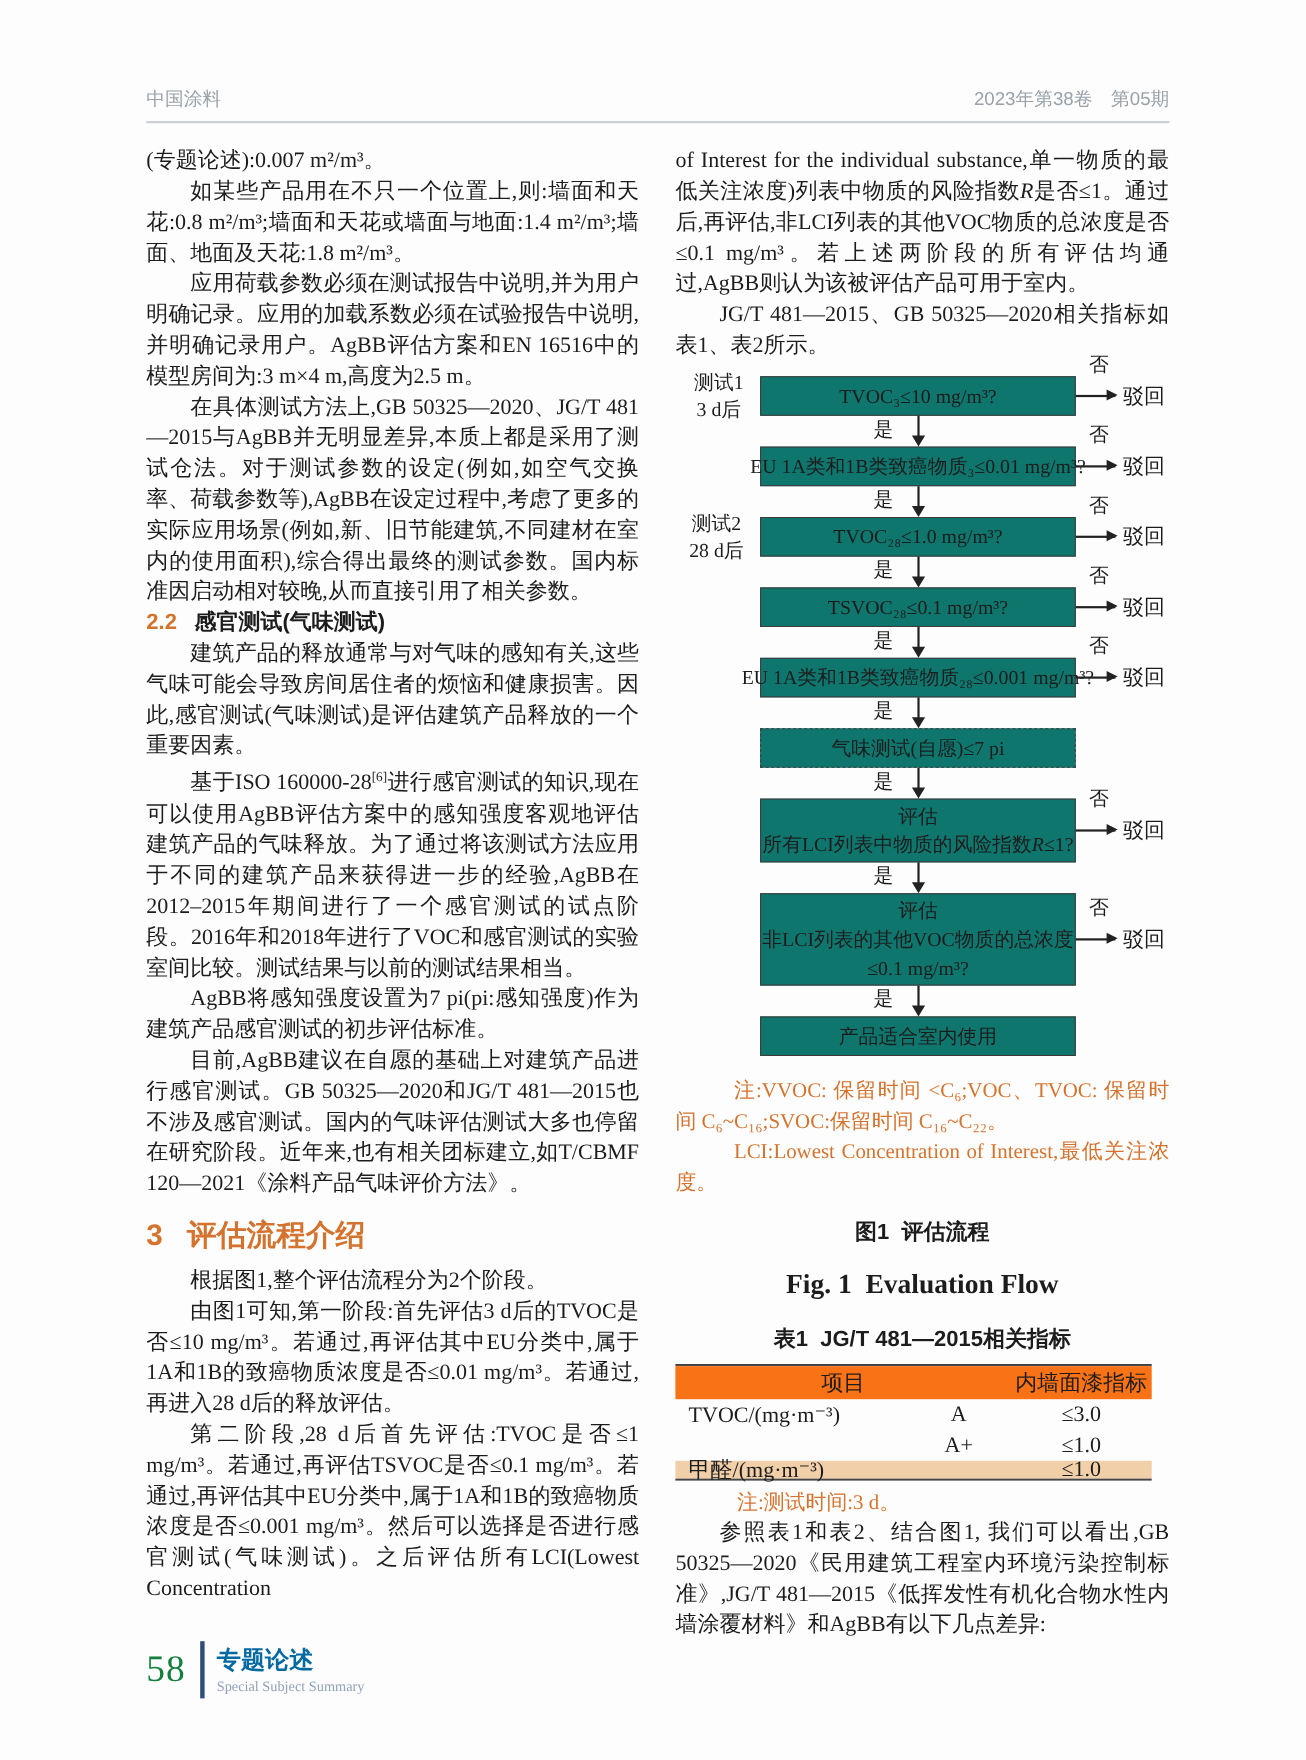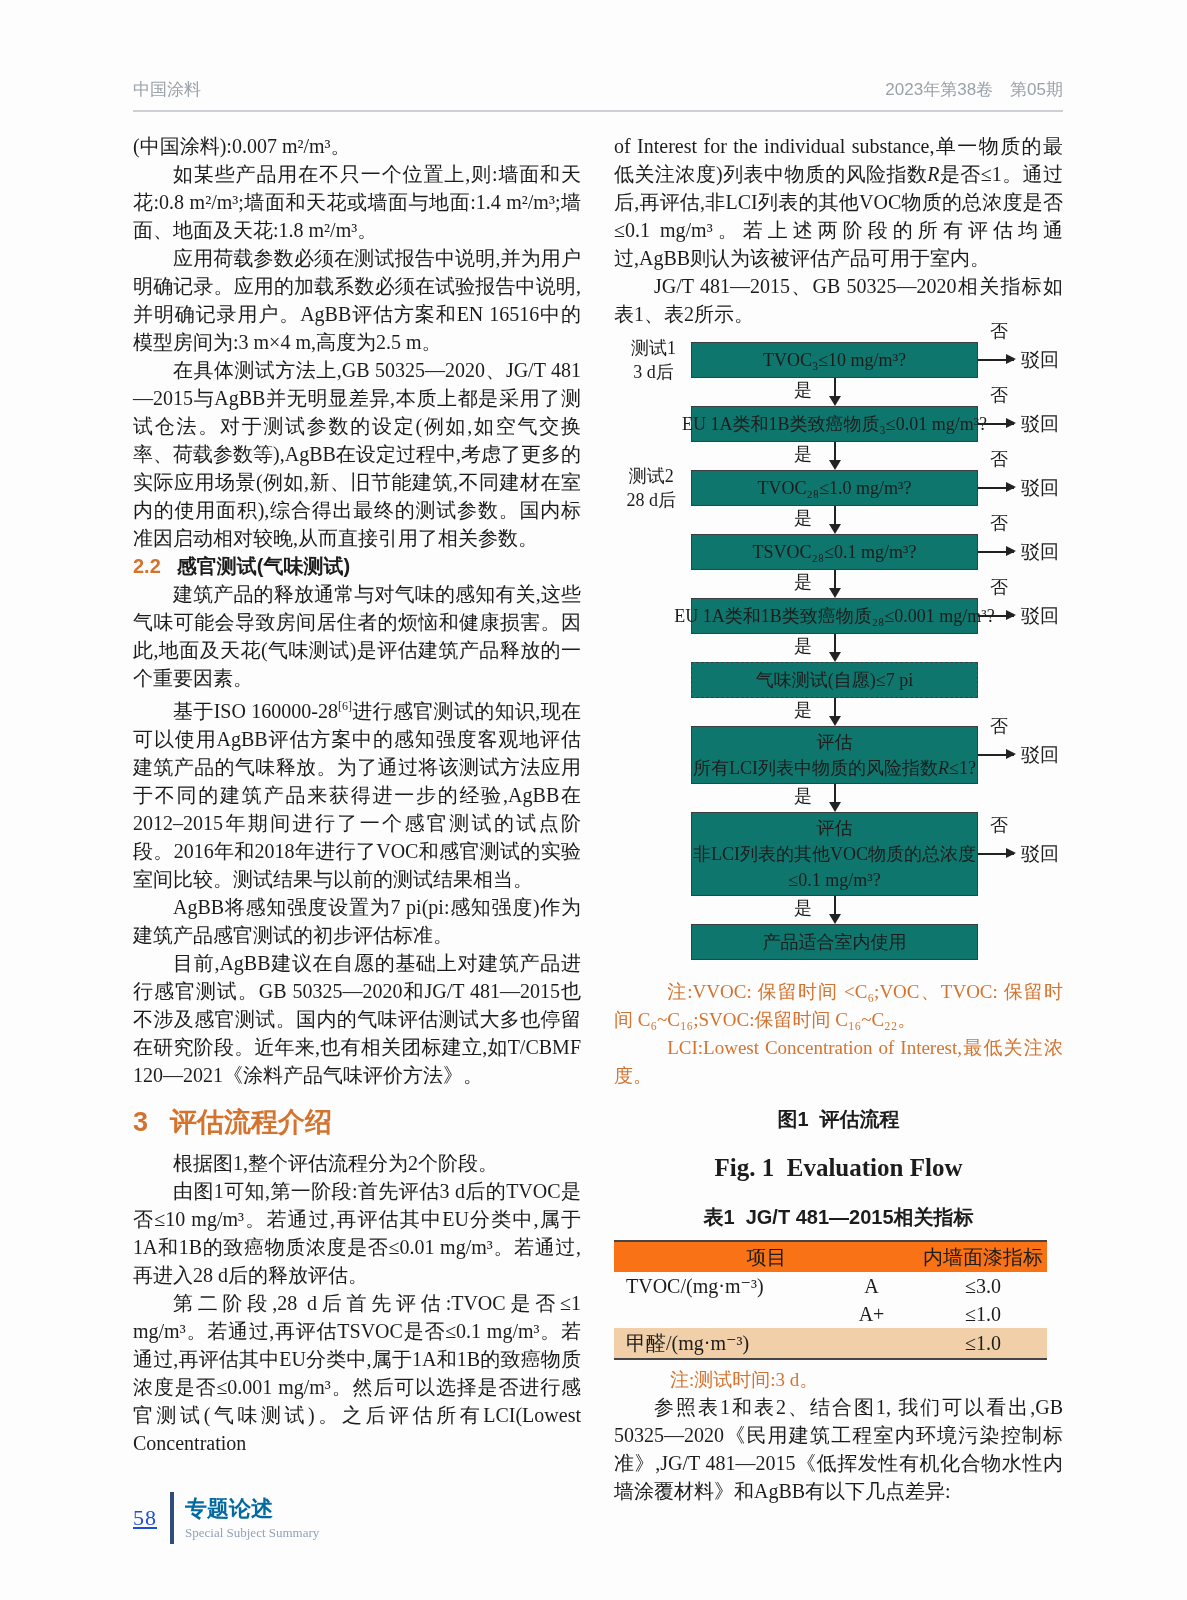--- a/index.html
+++ b/index.html
@@ -92,59 +92,59 @@
   }
 
   
   .table-wrap { margin-top:22px; }
   .t1 { margin-top:9px; width:433px; border-top:2.5px solid #454545; border-bottom:2.5px solid #454545; font-size:20px; }
   .t1-row, .t1-body { display:grid; grid-template-columns:210px 95px 1fr; }
   .t1-head { background:#f97316; }
   .t1-head .cell { height:30px; }
   .t1-body .cell { height:28px; }
   .t1-tan { background:#f1cfa8; }
-  .t1-tan .cell { height:30px; }
+  .t1-tan .cell { height:16px; }
   .cell { display:flex; align-items:center; justify-content:center; }
   .cell.left { justify-content:flex-start; padding-left:12px; }
   .span2 { grid-column:1 / 3; }
   .rowspan2 { grid-row:1 / 3; }
   .t1-note { color:#d4732e; font-size:19px; margin-top:7px; padding-left:56px; }
 
   .p-after-table { margin-top:26px; }
 
   
   .page-footer { position:absolute; left:133px; top:1492px; display:flex; align-items:center; }
-  .pf-num { font-size:22px; color:#1d4ed8; margin-right:13px; letter-spacing:1px;text-decoration:underline; }
+  .pf-num { font-size:34px; color:#15803d; margin-right:13px; letter-spacing:1px; }
   .pf-bar { width:4px; height:52px; background:#2f4d7a; margin-right:11px; }
   .pf-cn { font-size:22px; font-weight:bold; color:#0369a1; line-height:26px;
            font-family:"Liberation Sans","DejaVu Sans",sans-serif; }
   .pf-en { font-size:13px; color:#90a1bb; margin-top:3px; }
 </style>
 </head>
 <body>
 
 <div class="page">
   <div class="content">
 
     <div class="page-header">
       <span>中国涂料</span>
       <span>2023年第38卷　第05期</span>
     </div>
 
     <div class="columns">
 
       <div class="col col-left">
-        <p class="body noindent">(中国涂料):0.007 m²/m³。</p>
+        <p class="body noindent">(专题论述):0.007 m²/m³。</p>
         <p class="body">如某些产品用在不只一个位置上,则:墙面和天花:0.8 m²/m³;墙面和天花或墙面与地面:1.4 m²/m³;墙面、地面及天花:1.8 m²/m³。</p>
         <p class="body">应用荷载参数必须在测试报告中说明,并为用户明确记录。应用的加载系数必须在试验报告中说明,并明确记录用户。AgBB评估方案和EN 16516中的模型房间为:3 m×4 m,高度为2.5 m。</p>
         <p class="body">在具体测试方法上,GB 50325—2020、JG/T 481—2015与AgBB并无明显差异,本质上都是采用了测试仓法。对于测试参数的设定(例如,如空气交换率、荷载参数等),AgBB在设定过程中,考虑了更多的实际应用场景(例如,新、旧节能建筑,不同建材在室内的使用面积),综合得出最终的测试参数。国内标准因启动相对较晚,从而直接引用了相关参数。</p>
         <h3 class="sub">
           <span class="num">2.2</span><span>感官测试(气味测试)</span>
         </h3>
-        <p class="body">建筑产品的释放通常与对气味的感知有关,这些气味可能会导致房间居住者的烦恼和健康损害。因此,地面及天花(气味测试)是评估建筑产品释放的一个重要因素。</p>
+        <p class="body">建筑产品的释放通常与对气味的感知有关,这些气味可能会导致房间居住者的烦恼和健康损害。因此,感官测试(气味测试)是评估建筑产品释放的一个重要因素。</p>
         <p class="body"><span>基于ISO 160000-28</span><sup class="ref">[6]</sup><span>进行感官测试的知识,现在可以使用AgBB评估方案中的感知强度客观地评估建筑产品的气味释放。为了通过将该测试方法应用于不同的建筑产品来获得进一步的经验,AgBB在2012–2015年期间进行了一个感官测试的试点阶段。2016年和2018年进行了VOC和感官测试的实验室间比较。测试结果与以前的测试结果相当。</span></p>
         <p class="body">AgBB将感知强度设置为7 pi(pi:感知强度)作为建筑产品感官测试的初步评估标准。</p>
         <p class="body">目前,AgBB建议在自愿的基础上对建筑产品进行感官测试。GB 50325—2020和JG/T 481—2015也不涉及感官测试。国内的气味评估测试大多也停留在研究阶段。近年来,也有相关团标建立,如T/CBMF 120—2021《涂料产品气味评价方法》。</p>
         <h2 class="sec">
           <span class="num">3</span><span>评估流程介绍</span>
         </h2>
         <p class="body">根据图1,整个评估流程分为2个阶段。</p>
         <p class="body">由图1可知,第一阶段:首先评估3 d后的TVOC是否≤10 mg/m³。若通过,再评估其中EU分类中,属于1A和1B的致癌物质浓度是否≤0.01 mg/m³。若通过,再进入28 d后的释放评估。</p>
         <p class="body">第二阶段,28 d后首先评估:TVOC是否≤1 mg/m³。若通过,再评估TSVOC是否≤0.1 mg/m³。若通过,再评估其中EU分类中,属于1A和1B的致癌物质浓度是否≤0.001 mg/m³。然后可以选择是否进行感官测试(气味测试)。之后评估所有LCI(Lowest Concentration</p>
       </div>

